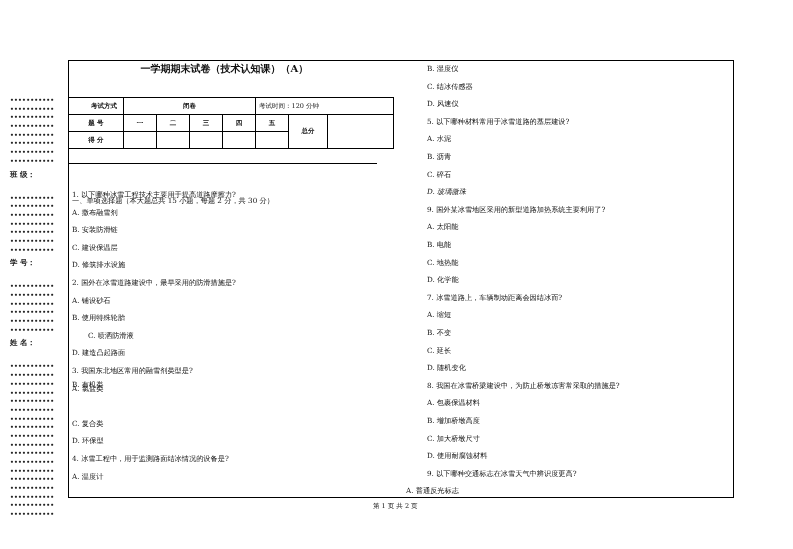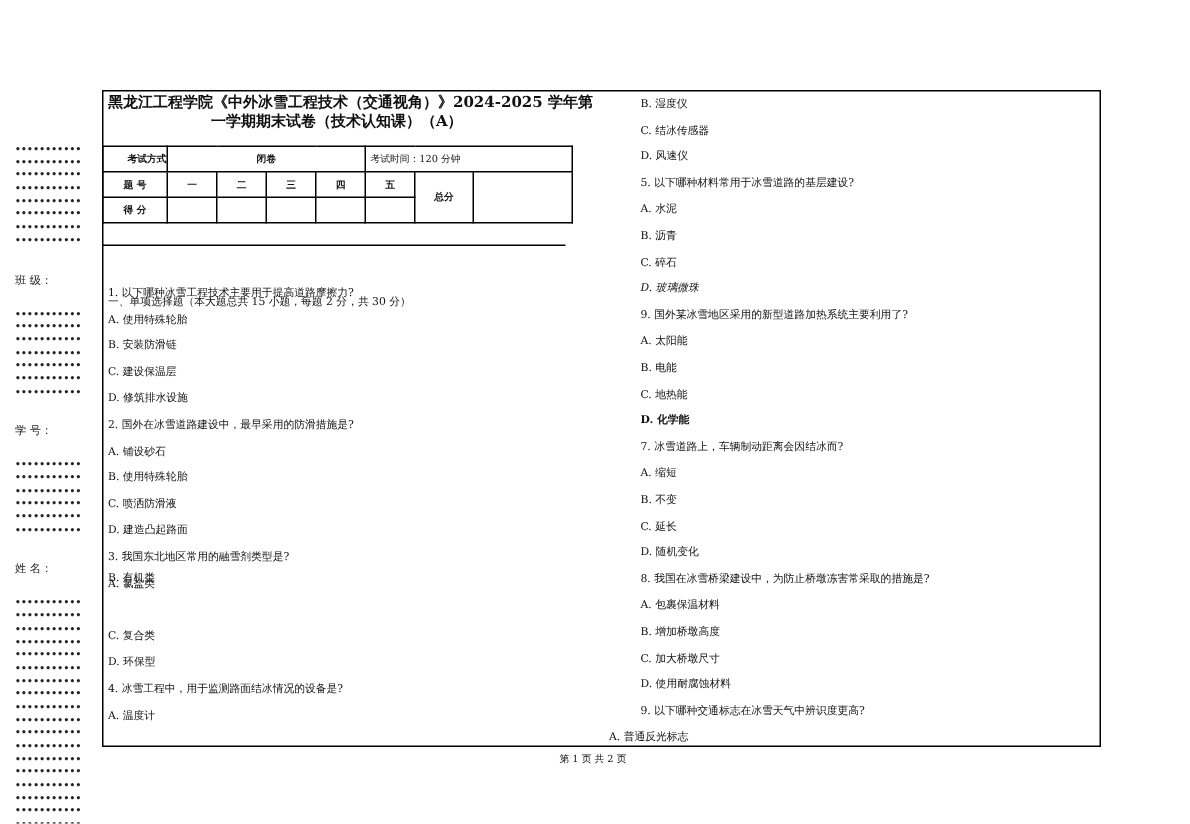--- a/index.html
+++ b/index.html
@@ -3,37 +3,37 @@
 <meta charset="utf-8">
 <style>
   html, body { margin: 0; padding: 0; background: #ffffff; }
   body { width: 793px; height: 549px; position: relative; overflow: hidden;
          font-family: "DejaVu Serif", "Liberation Serif", serif; color: #111; }
 
   
   .binding { position: absolute; left: 10px; top: 96px; width: 48px; }
   .dots { font-family: "DejaVu Sans", sans-serif; font-size: 6px; letter-spacing: 0.2px;
           line-height: 8.7px; height: 8.7px; color: #222; white-space: nowrap; overflow: hidden; font-weight: bold; }
-  .bind-label { font-size: 7.5px; line-height: 10px; height: 10px; margin: 16px 0 0 0; color: #222; }
+  .bind-label { font-size: 7.5px; line-height: 10px; height: 10px; margin: 4px 0 0 0; color: #222; font-weight: bold; }
   .bind-gap { height: 14px; }
 
   
   .frame { position: absolute; left: 68px; top: 60px; width: 666px; height: 438px;
            border: 1.3px solid #000; box-sizing: border-box; }
 
   .title { position: absolute; left: 72px; top: 62px; width: 340px; font-weight: bold;
            font-size: 10px; line-height: 13px; }
   .title .l1 { display: block; }
   .title .l2 { display: block; text-align: center; padding-right: 35px; }
 
   table.score { position: absolute; left: 68px; top: 97px; border-collapse: collapse;
                 font-size: 6.5px; }
   table.score td { border: 1px solid #000; height: 16px; padding: 0; text-align: center;
                    font-weight: bold; }
-  table.score td.left { text-align: right; padding-left: 4px; }
+  table.score td.left { text-align: center; padding-left: 16px; }
   table.score td.normal { font-weight: normal; text-align: left; padding-left: 3px; }
 
   .hr-line { position: absolute; left: 68px; top: 163px; width: 309px; border-top: 1px solid #000; }
 
   .col { position: absolute; font-size: 7.2px; }
   .line { position: absolute; white-space: nowrap; }
   .page-num { position: absolute; left: 373px; top: 502px; font-size: 6.5px; white-space: nowrap; }
 </style>
 </head>
 <body>
@@ -82,21 +82,20 @@
     <div class="dots">•••••••••••</div>
     <div class="dots">•••••••••••</div>
     <div class="dots">•••••••••••</div>
     <div class="dots">•••••••••••</div>
     <div class="dots">•••••••••••</div>
   </div>
 
 <div class="frame"></div>
 
 <div class="title">
-  <span class="l1">黑龙江工程学院《中外冰雪工程技术（交通视角）》2024-2025 学年第</span>
   <span class="l2">一学期期末试卷（技术认知课）（A）</span>
 </div>
 
 <table class="score">
   <tbody>
       <tr>
     <td class="left" style="width:38px">考试方式</td>
     <td colspan="4">闭卷</td>
     <td colspan="3" class="normal">考试时间：120 分钟</td>
   </tr>
@@ -120,28 +119,28 @@
   </tr>
 </tbody>
   </table>
 
 <div class="hr-line"></div>
 
 <div class="line" style="left:72px; top:172px; font-size:7.2px;margin-top:24px;">一、单项选择题（本大题总共 15 小题，每题 2 分，共 30 分）</div>
 
 <div class="col" id="left-col">
     <div class="line" style="left: 72px; top: 190px;">1. 以下哪种冰雪工程技术主要用于提高道路摩擦力?</div>
-    <div class="line" style="left: 72px; top: 207.6px;">A. 使用特殊轮胎</div>
+    <div class="line" style="left: 72px; top: 207.6px;">A. 撒布融雪剂</div>
     <div class="line" style="left: 72px; top: 225.2px;">B. 安装防滑链</div>
     <div class="line" style="left: 72px; top: 242.8px;">C. 建设保温层</div>
     <div class="line" style="left: 72px; top: 260.4px;">D. 修筑排水设施</div>
     <div class="line" style="left: 72px; top: 278px;">2. 国外在冰雪道路建设中，最早采用的防滑措施是?</div>
     <div class="line" style="left: 72px; top: 295.6px;">A. 铺设砂石</div>
     <div class="line" style="left: 72px; top: 313.2px;">B. 使用特殊轮胎</div>
-    <div class="line" style="left: 72px; top: 330.8px;">C. 喷洒防滑液</div>
+    <div class="line" style="left: 88px; top: 330.8px;">C. 喷洒防滑液</div>
     <div class="line" style="left: 72px; top: 348.4px;">D. 建造凸起路面</div>
     <div class="line" style="left: 72px; top: 366px;">3. 我国东北地区常用的融雪剂类型是?</div>
     <div class="line" style="left: 72px; top: 383.6px;">A. 氯盐类</div>
     <div class="line" style="left: 72px; top: 380px;">B. 有机类</div>
     <div class="line" style="left: 72px; top: 418.8px;">C. 复合类</div>
     <div class="line" style="left: 72px; top: 436.4px;">D. 环保型</div>
     <div class="line" style="left: 72px; top: 454px;">4. 冰雪工程中，用于监测路面结冰情况的设备是?</div>
     <div class="line" style="left: 72px; top: 471.6px;">A. 温度计</div>
   </div>
 
@@ -151,21 +150,21 @@
     <div class="line" style="left: 427px; top: 99.2px;">D. 风速仪</div>
     <div class="line" style="left: 427px; top: 116.8px;">5. 以下哪种材料常用于冰雪道路的基层建设?</div>
     <div class="line" style="left: 427px; top: 134.4px;">A. 水泥</div>
     <div class="line" style="left: 427px; top: 152px;">B. 沥青</div>
     <div class="line" style="left: 427px; top: 169.6px;">C. 碎石</div>
     <div class="line" style="left: 427px; top: 187.2px; font-style: italic;">D. 玻璃微珠</div>
     <div class="line" style="left: 427px; top: 204.8px;">9. 国外某冰雪地区采用的新型道路加热系统主要利用了?</div>
     <div class="line" style="left: 427px; top: 222.4px;">A. 太阳能</div>
     <div class="line" style="left: 427px; top: 240px;">B. 电能</div>
     <div class="line" style="left: 427px; top: 257.6px;">C. 地热能</div>
-    <div class="line" style="left: 427px; top: 275.2px; font-weight: bold;">D. 化学能</div>
+    <div class="line" style="left: 427px; top: 275.2px;">D. 化学能</div>
     <div class="line" style="left: 427px; top: 292.8px;">7. 冰雪道路上，车辆制动距离会因结冰而?</div>
     <div class="line" style="left: 427px; top: 310.4px;">A. 缩短</div>
     <div class="line" style="left: 427px; top: 328px;">B. 不变</div>
     <div class="line" style="left: 427px; top: 345.6px;">C. 延长</div>
     <div class="line" style="left: 427px; top: 363.2px;">D. 随机变化</div>
     <div class="line" style="left: 427px; top: 380.8px;">8. 我国在冰雪桥梁建设中，为防止桥墩冻害常采取的措施是?</div>
     <div class="line" style="left: 427px; top: 398.4px;">A. 包裹保温材料</div>
     <div class="line" style="left: 427px; top: 416px;">B. 增加桥墩高度</div>
     <div class="line" style="left: 427px; top: 433.6px;">C. 加大桥墩尺寸</div>
     <div class="line" style="left: 427px; top: 451.2px;">D. 使用耐腐蚀材料</div>

